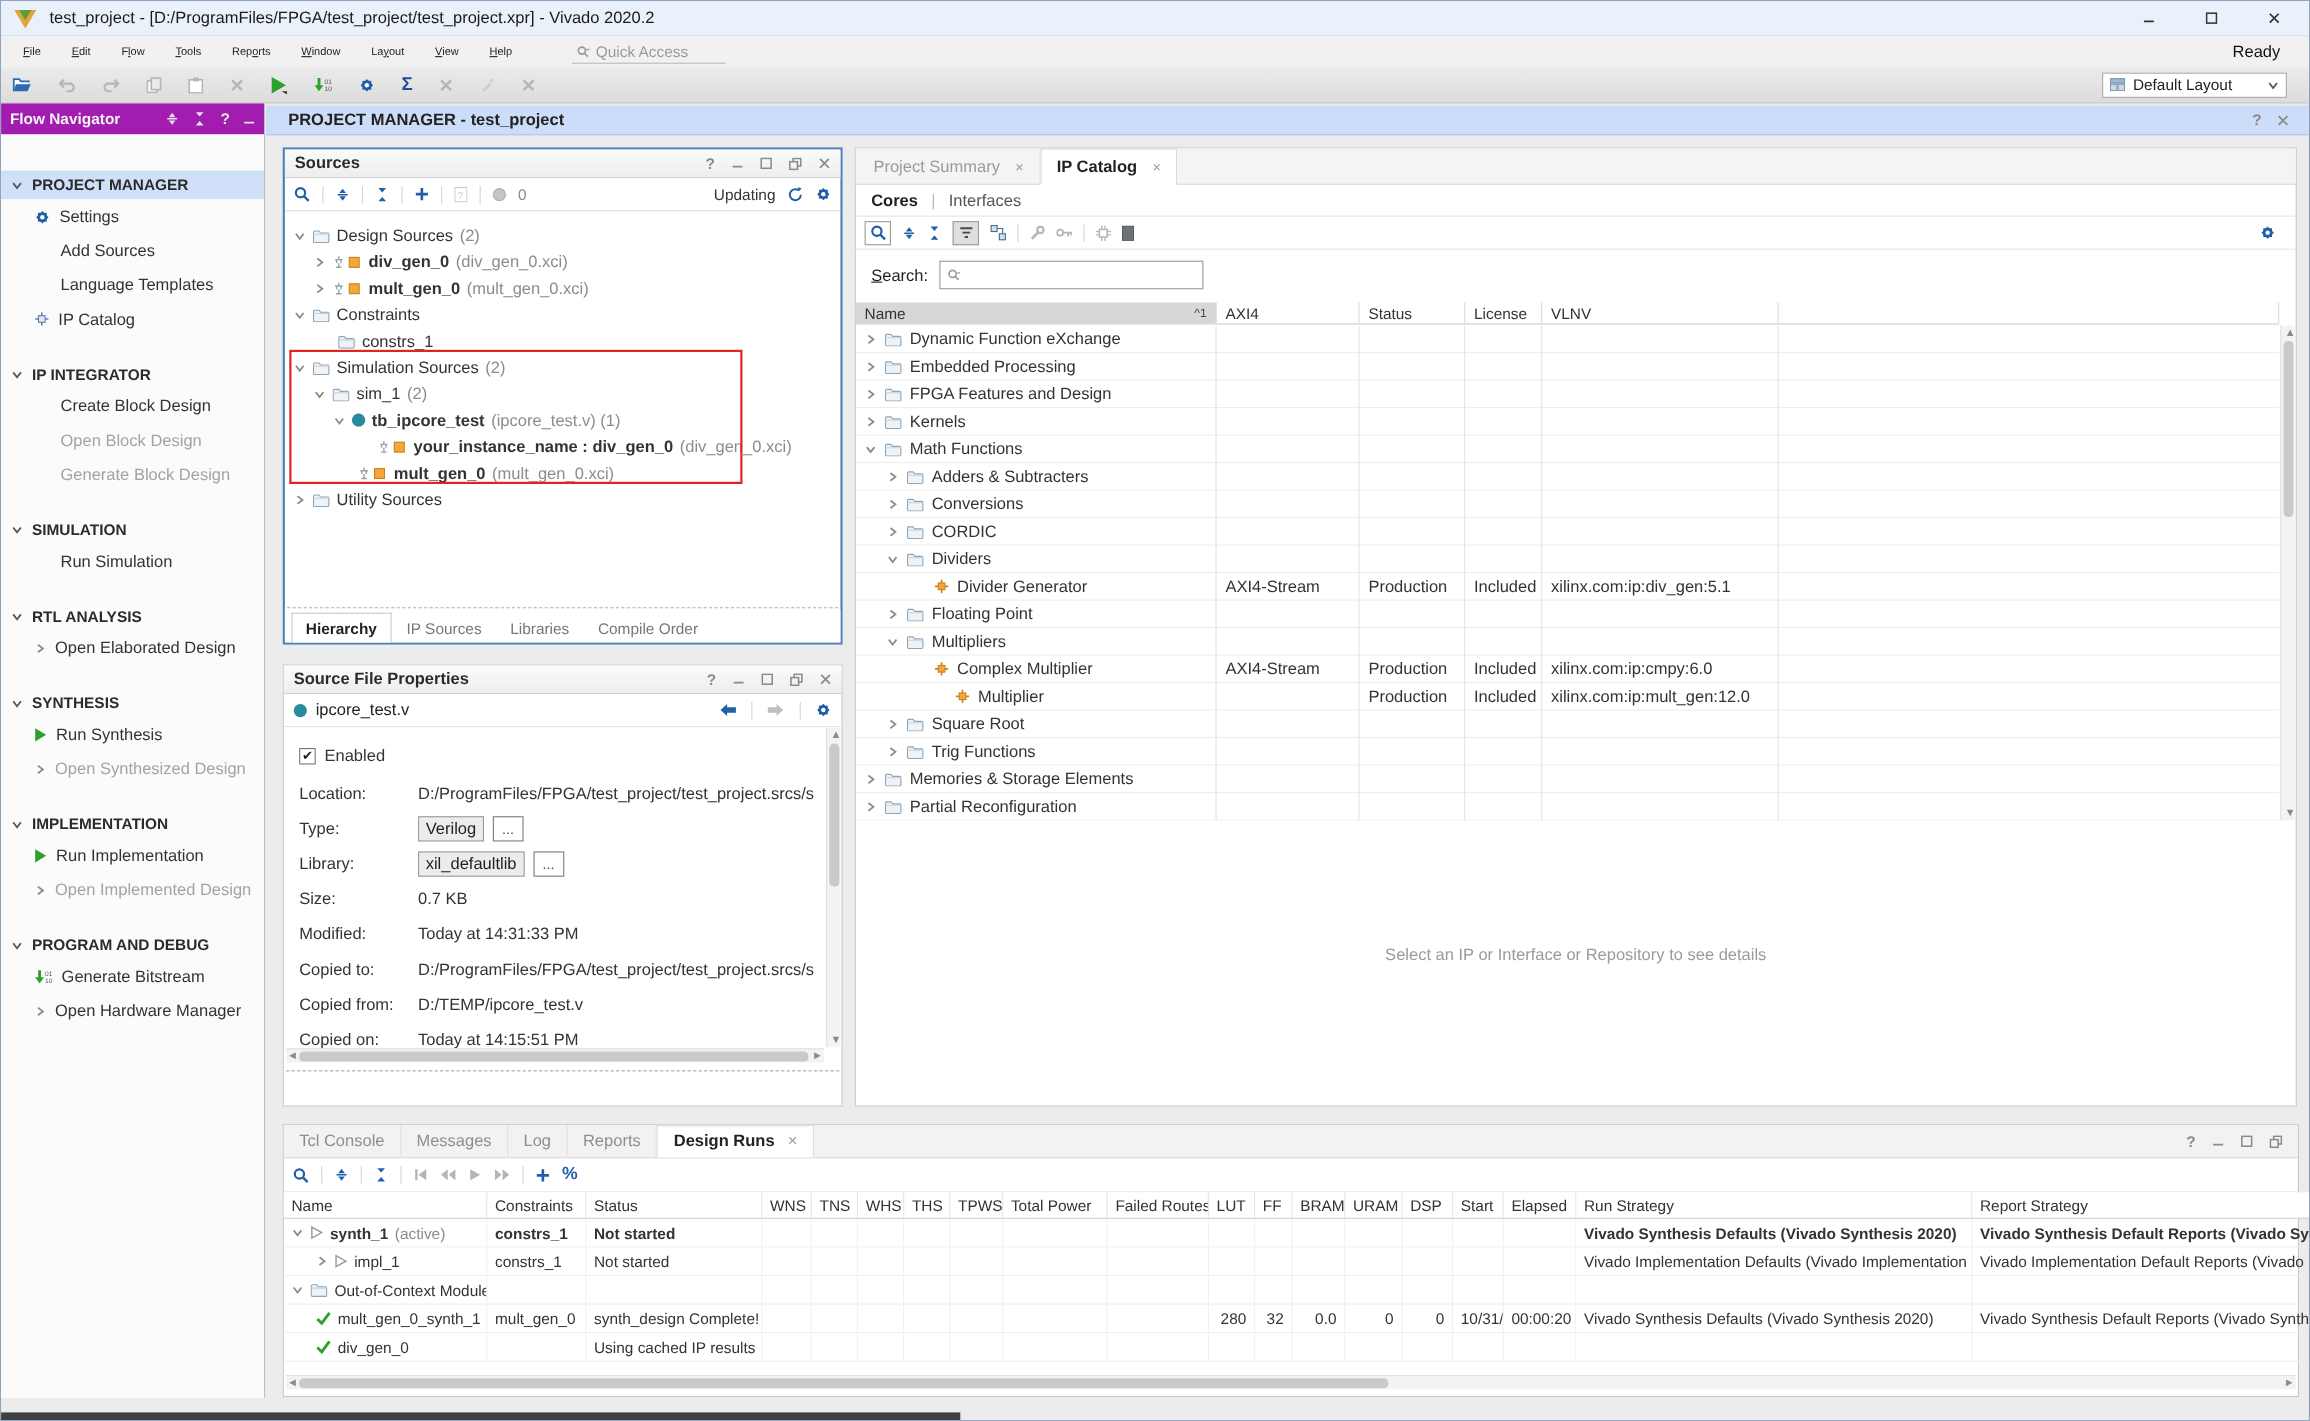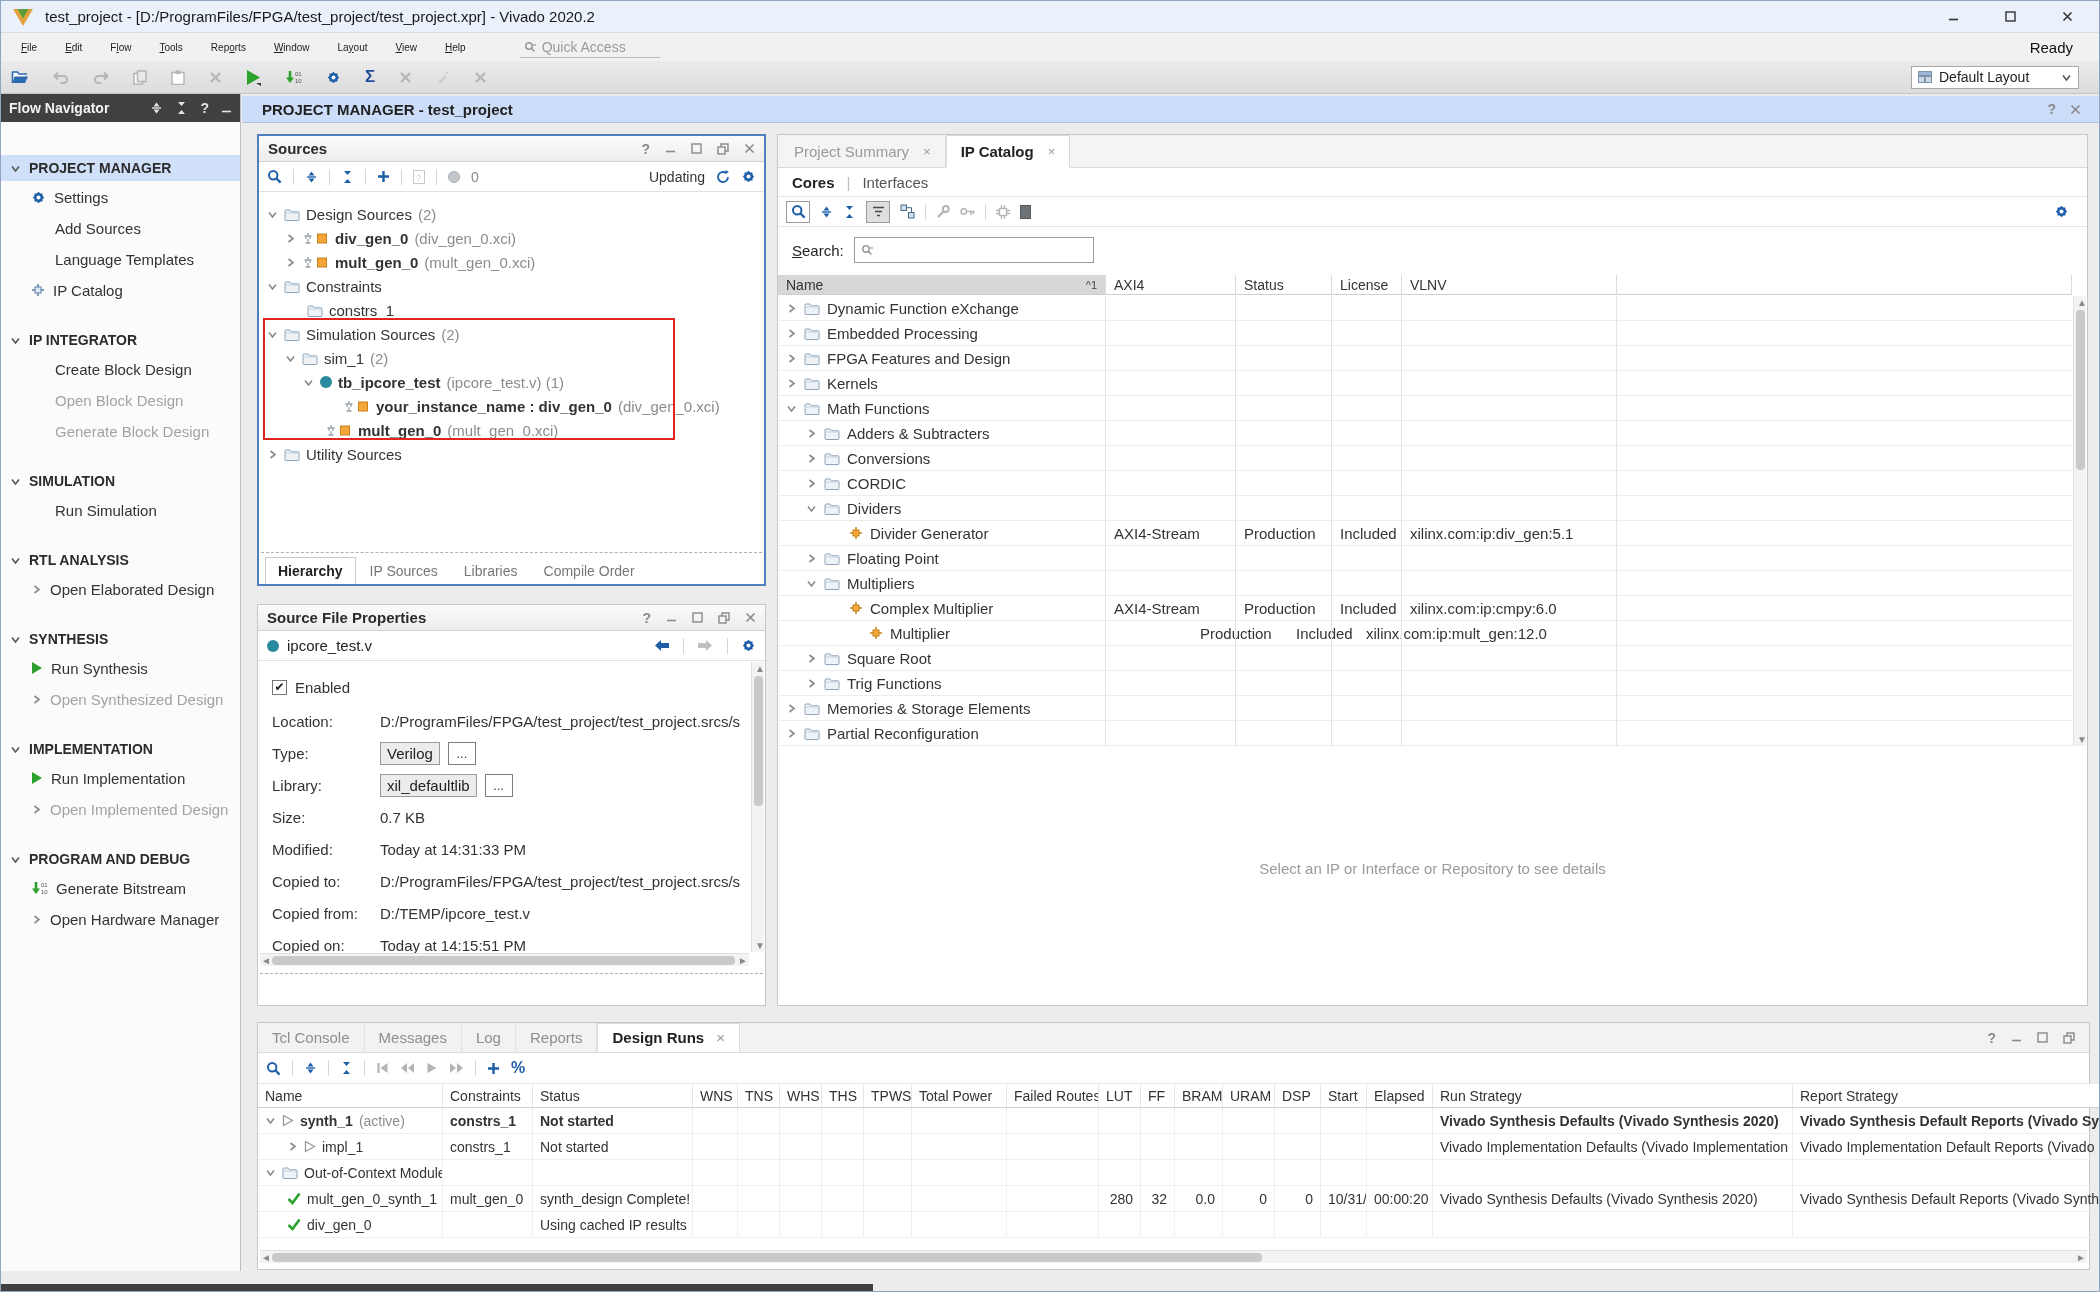--- a/index.html
+++ b/index.html
@@ -19,21 +19,21 @@
   #quick-access { margin-left:40px; width:140px; border-bottom:1px solid #bbb; color:#9a9a9a; font-size:14px; display:flex; align-items:center; gap:6px; padding:2px 4px; }
   #ready-label { margin-left:auto; margin-right:28px; font-size:15px; color:#111; }
 
   
   #maintoolbar { position:absolute; left:0; top:60px; width:2100px; height:33px; background:linear-gradient(#ebebeb,#dcdcdc); border-bottom:1px solid #c4c4c4; display:flex; align-items:center; padding:0 10px; gap:22px; }
   #layout-select { margin-left:auto; margin-right:12px; width:168px; height:23px; background:#fff; border:1px solid #a8a8a8; display:flex; align-items:center; gap:7px; padding:0 6px; font-size:14px; color:#222; }
   #layout-select .chev { margin-left:auto; }
 
   
   #flownav { position:absolute; left:0; top:93px; width:240px; height:1177px; background:#fbfbfb; border-right:1px solid #bfbfbf; }
-  #flownav-header { height:28px; background:#404040; color:#f2f2f2; display:flex; align-items:center; padding:0 8px; font-size:14px; font-weight:bold; }
+  #flownav-header { height:28px; background:#a21caf; color:#f2f2f2; display:flex; align-items:center; padding:0 8px; font-size:14px; font-weight:bold; }
   #flownav-header .hicons { margin-left:auto; display:flex; gap:12px; font-size:13px; color:#e5e5e5; }
   #flownav-body { position:relative; height:1148px; }
   .fn-sel { position:absolute; left:0; right:0; height:26px; background:#cfe0f8; }
   .fn-sec { position:absolute; left:0; right:0; height:24px; display:flex; align-items:center; gap:8px; padding-left:9px; font-size:14px; font-weight:bold; color:#2b2b2b; }
   .fn-item { position:absolute; left:0; right:0; height:24px; display:flex; align-items:center; gap:8px; padding-left:30px; font-size:15px; color:#333; }
   .fn-item.dis { color:#a3a3a3; }
   .fn-spacer { width:16px; flex:none; }
 
   
   #pmbar { position:absolute; left:241px; top:95px; width:1859px; height:27px; background:#cbddf8; border-bottom:1px solid #b2c6e4; display:flex; align-items:center; padding:0 20px; font-size:15px; font-weight:bold; color:#222; }
@@ -1174,21 +1174,21 @@
               </svg>
             </span>
             <span>Complex Multiplier</span>
           </div>
           <div class="ipc-cell" style="width: 130px;">AXI4-Stream</div>
           <div class="ipc-cell" style="width: 96px;">Production</div>
           <div class="ipc-cell" style="width: 70px;">Included</div>
           <div class="ipc-cell" style="width: 215px;">xilinx.com:ip:cmpy:6.0</div>
         </div>
         <div class="ipcrow" style="top: 325px;">
-          <div class="ipc-cell" style="width: 284px; padding-left: 68px;">
+          <div class="ipc-cell" style="width: 284px; padding-left: 23px; margin-left: 44px;">
             <span class="fn-spacer"></span>
             <span class="ico">
               <svg width="14" height="14">
                 <path d="M7 1 v3 M7 10 v3 M1 7 h3 M10 7 h3" stroke="#c5831a" stroke-width="1.5"></path>
                 <rect x="4" y="4" width="6" height="6" fill="#f6a73b" stroke="#c5831a"></rect>
               </svg>
             </span>
             <span>Multiplier</span>
           </div>
           <div class="ipc-cell" style="width: 130px;"></div>

